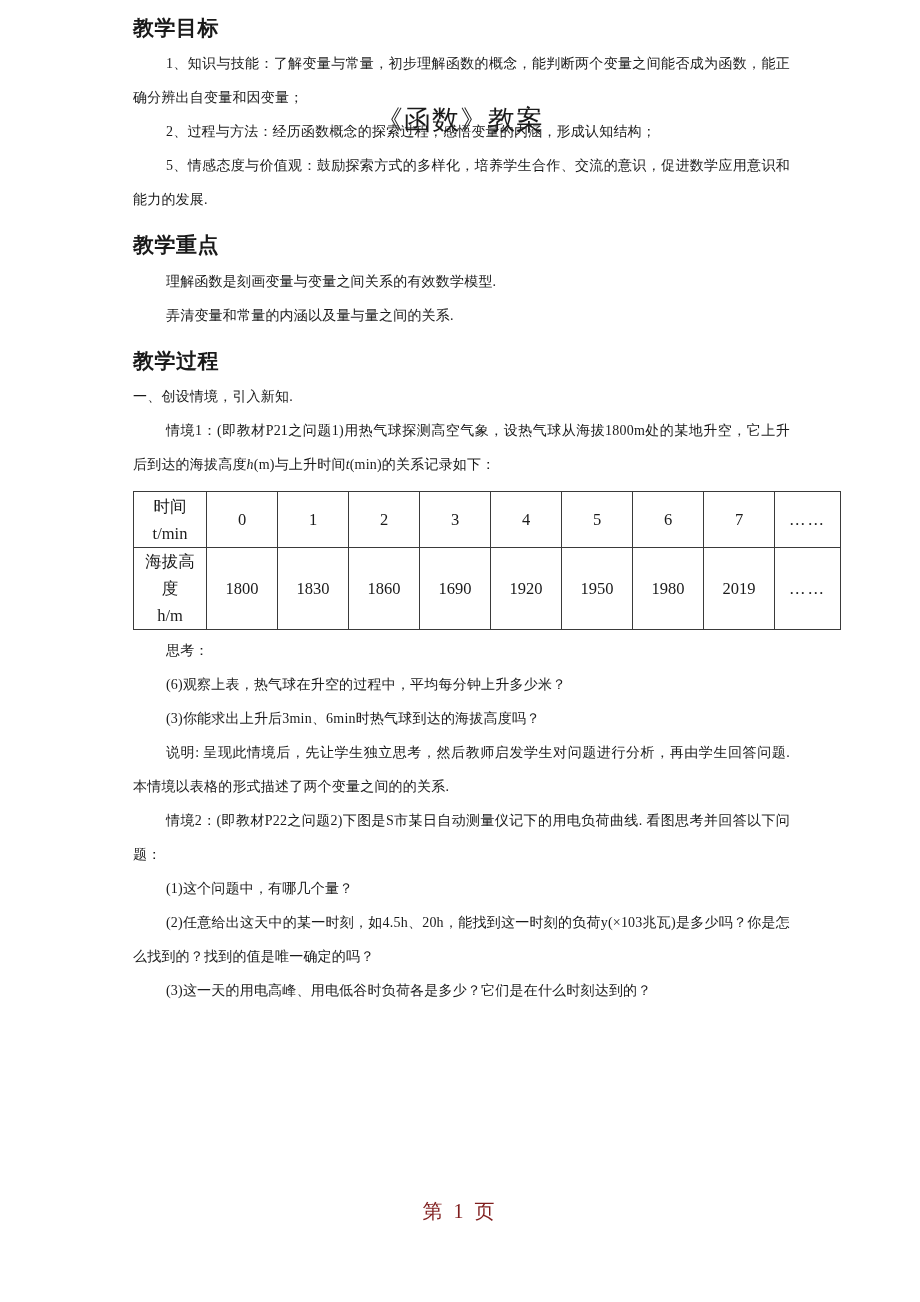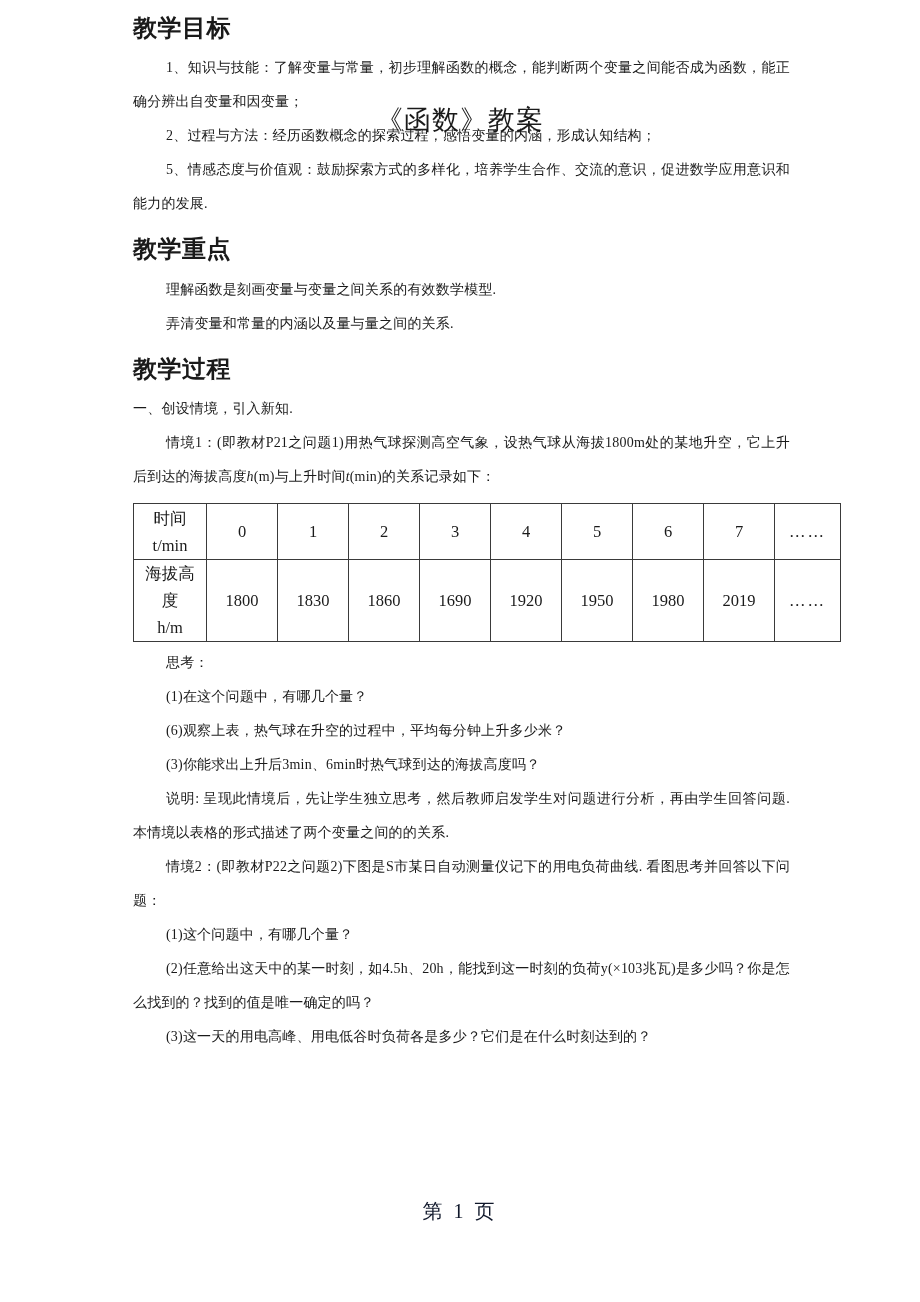--- a/index.html
+++ b/index.html
@@ -36,27 +36,26 @@
     font-weight: normal;
     letter-spacing: 1px;
     margin: 0;
     padding-top: 104px;
     padding-bottom: 0;
     line-height: 1.2;
     font-family: "Liberation Serif", "DejaVu Serif", serif;
   }
 
   .h2 {
-    font-size: 24px;
+    font-size: 21px;
     font-weight: bold;
     margin: 0;
     padding: 14px 0 5px 0;
     line-height: 1.35;
     letter-spacing: 0.5px;
-    font-family: Liberation Mono, monospace;
   }
 
   .para {
     font-size: 14px;
     line-height: 34px;
     margin: 0;
     text-align: justify;
     text-justify: inter-ideograph;
     letter-spacing: 0.2px;
   }
@@ -100,21 +99,21 @@
   .stack { display: block; }
 
   .footer {
     position: absolute;
     left: 0;
     top: 1198px;
     width: 920px;
     text-align: center;
     font-size: 20px;
     letter-spacing: 3px;
-    color: #0f172a;
+    color: #7f1d1d;
   }
 </style>
 </head>
 <body>
 
 <div class="page">
 
   <h1 class="doc-title">《函数》教案</h1>
 
   <div class="content">
@@ -166,21 +165,20 @@
             <td class="val-cell">1950</td>
             <td class="val-cell">1980</td>
             <td class="val-cell">2019</td>
             <td class="dots-cell">……</td>
           </tr>
         </tbody>
       </table>
     </div>
 
     <p class="para indent2">思考：</p>
-    <p class="para indent2">(1)在这个问题中，有哪几个量？</p>
     <p class="para indent2">(6)观察上表，热气球在升空的过程中，平均每分钟上升多少米？</p>
     <p class="para indent2">(3)你能求出上升后3min、6min时热气球到达的海拔高度吗？</p>
 
     <p class="para indent2">说明: 呈现此情境后，先让学生独立思考，然后教师启发学生对问题进行分析，再由学生回答问题. 本情境以表格的形式描述了两个变量之间的的关系.</p>
 
     <p class="para indent2">情境2：(即教材P22之问题2)下图是S市某日自动测量仪记下的用电负荷曲线. 看图思考并回答以下问题：</p>
     <p class="para indent2">(1)这个问题中，有哪几个量？</p>
     <p class="para indent2">(2)任意给出这天中的某一时刻，如4.5h、20h，能找到这一时刻的负荷y(×103兆瓦)是多少吗？你是怎么找到的？找到的值是唯一确定的吗？</p>
     <p class="para indent2">(3)这一天的用电高峰、用电低谷时负荷各是多少？它们是在什么时刻达到的？</p>
 

